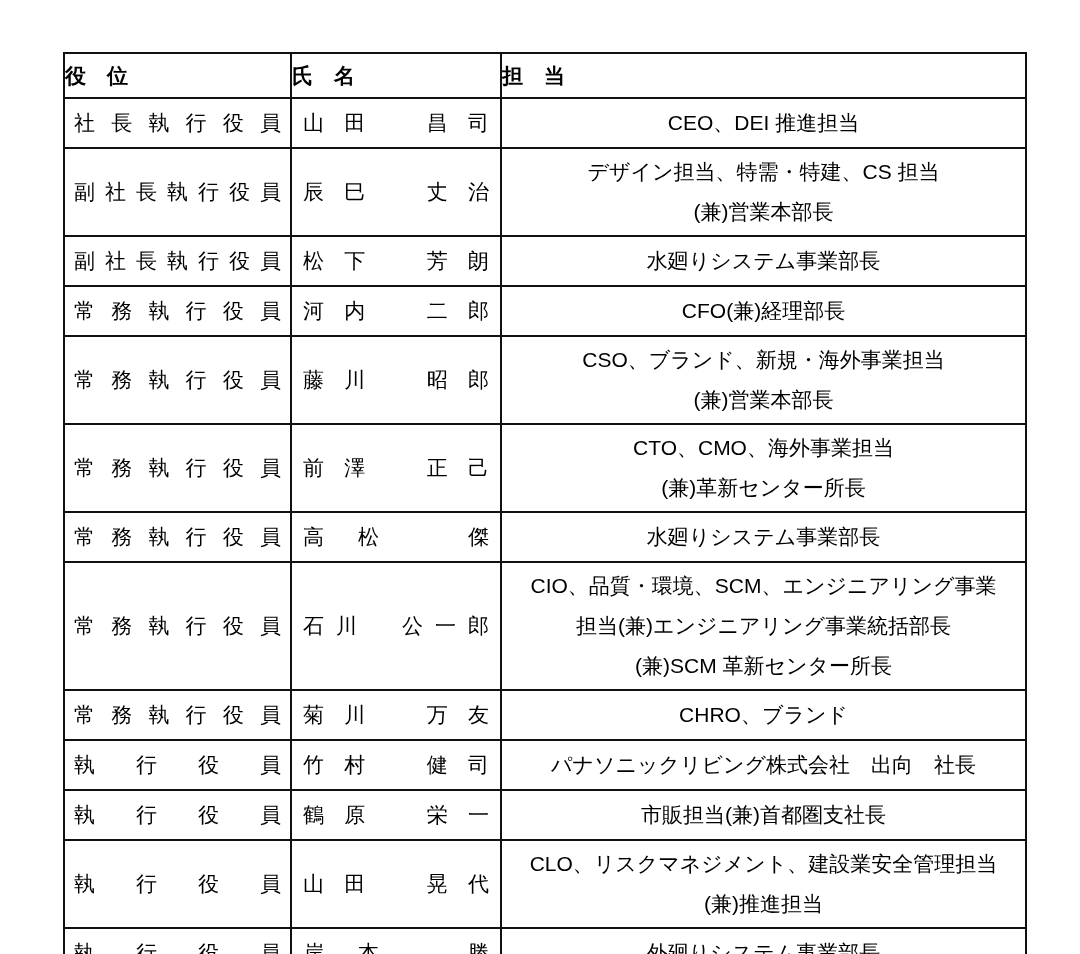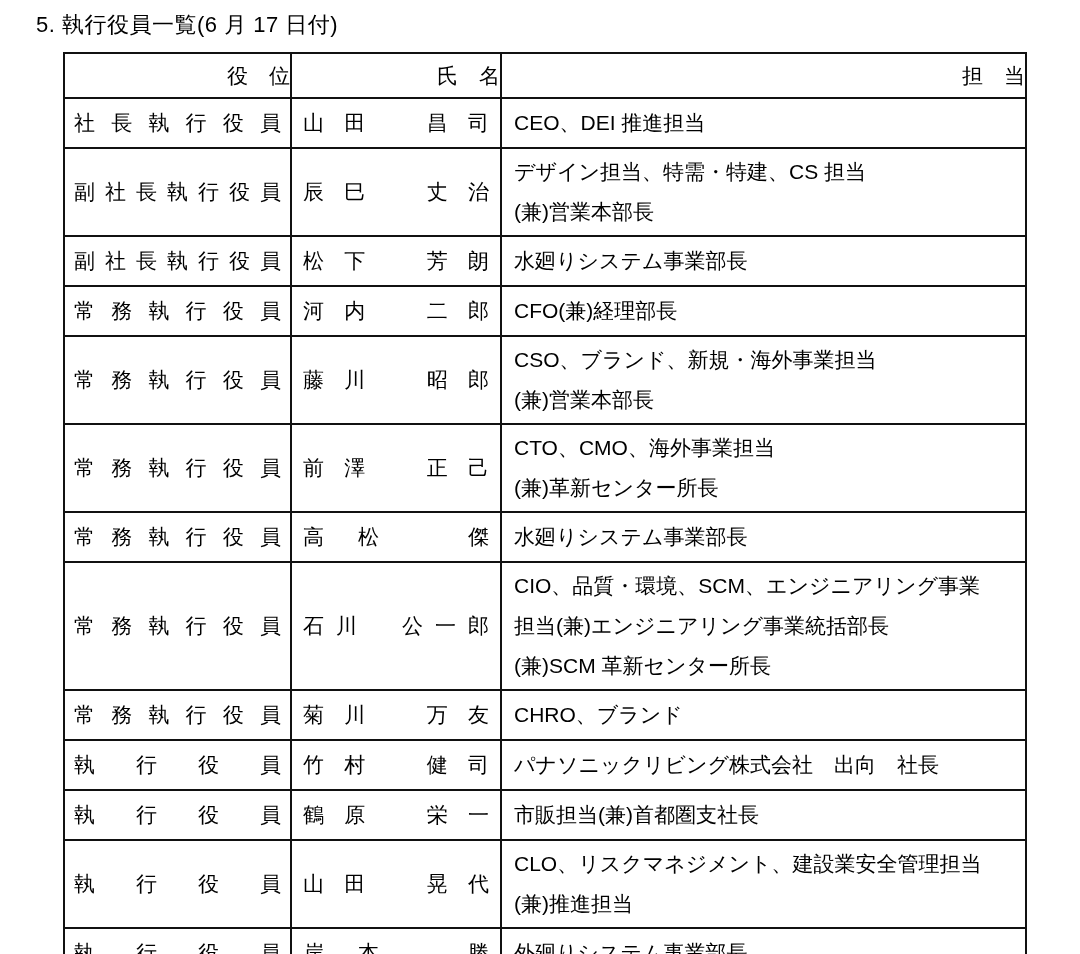--- a/index.html
+++ b/index.html
@@ -30,47 +30,46 @@
     width: 962px;
     border-collapse: collapse;
     table-layout: fixed;
     font-size: 21px;
     background: #ffffff;
   }
   table.officer-table, th, td {
     border: 2px solid #111111;
   }
   th {
-    font-weight: normal;
-    text-align: right;
+    font-weight: bold;
+    text-align: left;
     height: 45px;
     padding: 0;
     white-space: pre;
   }
   td { vertical-align: middle; }
   .pos-cell  { padding: 0 9px;  }
   .name-cell { padding: 0 11px; }
   .duty-cell {
     padding: 3px 12px;
     line-height: 40px;
     text-align: left;
   }
   .chars {
     display: flex;
     justify-content: space-between;
     width: 100%;
   }
   .chars span { white-space: pre; }
-  .duty-line { white-space: pre; }
+  .duty-line { white-space: pre; text-align: center; }
 </style>
 </head>
 <body>
 
 <div class="page">
-  <div class="doc-title">5. 執行役員一覧(6 月 17 日付)</div>
 
   <table class="officer-table">
     <colgroup>
       <col style="width:227px">
       <col style="width:210px">
       <col style="width:525px">
     </colgroup>
     <thead>
       <tr>
         <th>役　位</th>

